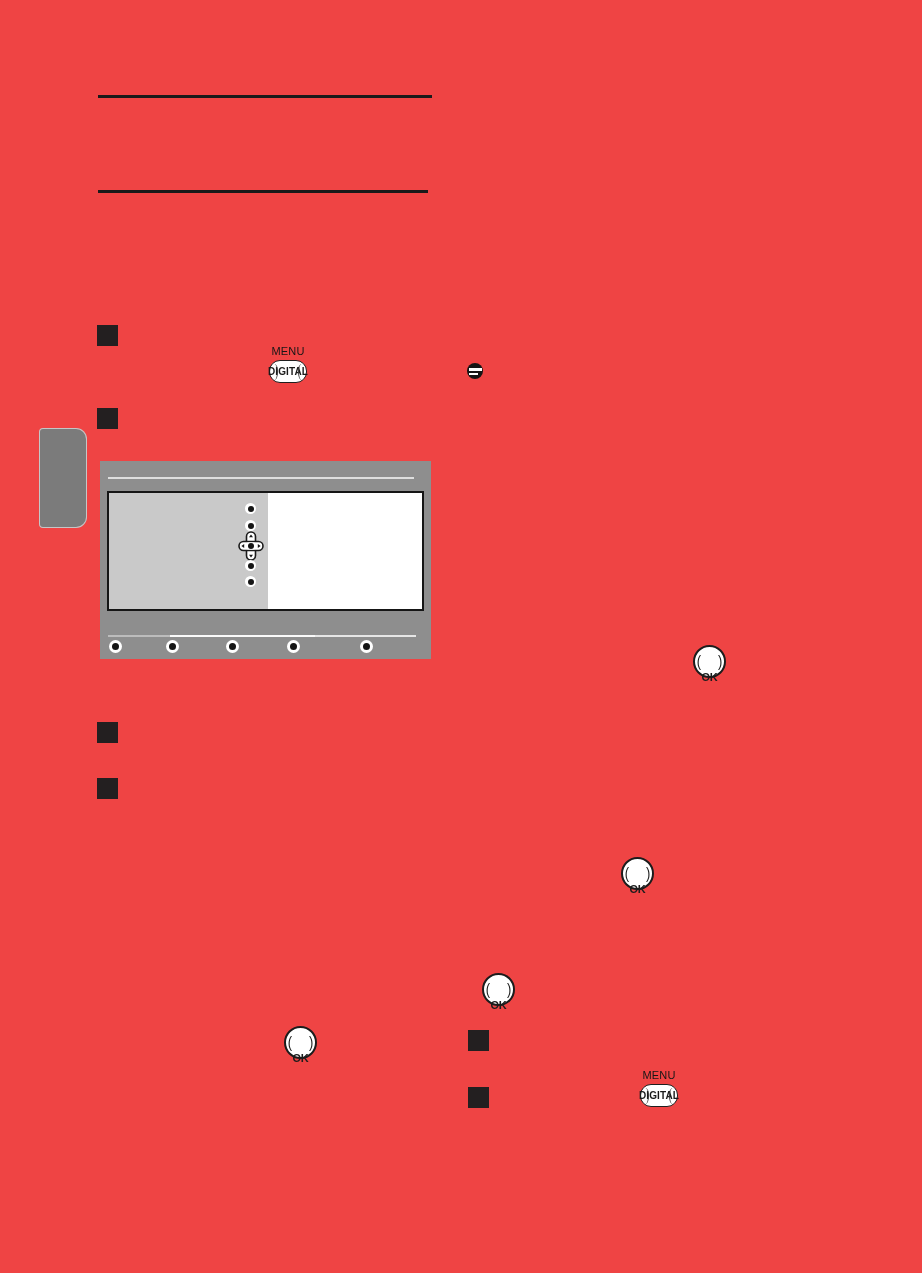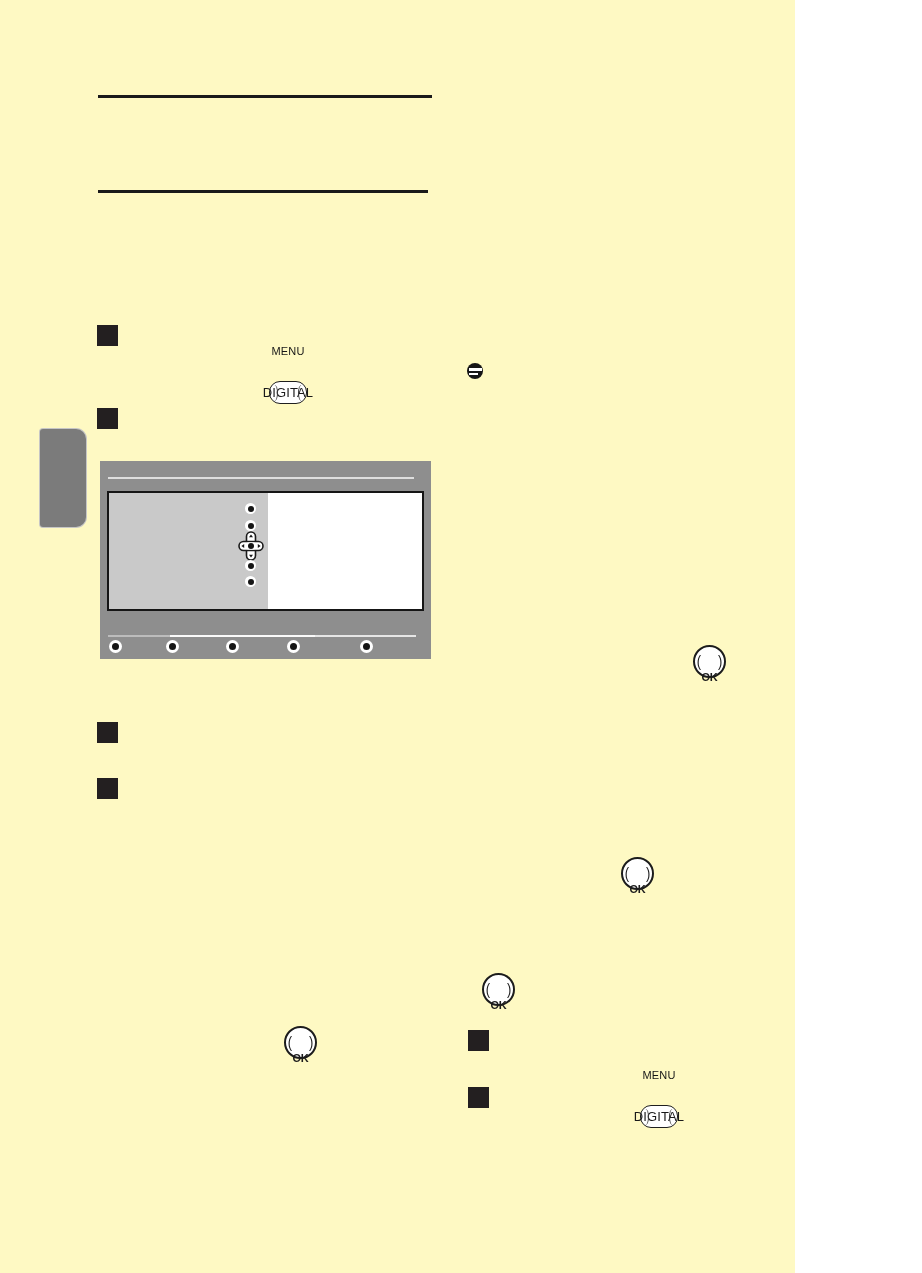--- a/index.html
+++ b/index.html
@@ -1,36 +1,36 @@
 <!DOCTYPE html>
 <html><head>
 <meta charset="utf-8">
 <style>
   html,body{margin:0;padding:0;background:#fff;}
-  .page{position:relative;width:795px;height:1273px;background:#fef9c3;overflow:hidden;
+  .page{position:relative;width:922px;height:1273px;background:#ef4444;overflow:hidden;
         font-family:"Liberation Sans",sans-serif;}
 
   
   .rule{position:absolute;background:#1a1a1a;height:3px;}
   .rule-top{left:98px;top:95px;width:334px;}
   .rule-bottom{left:98px;top:190px;width:330px;}
 
   
   .step-sq{position:absolute;width:21px;height:21px;background:#231f20;}
   .sq1{left:97px;top:325px;} .sq2{left:97px;top:408px;}
   .sq3{left:97px;top:722px;} .sq4{left:97px;top:778px;}
   .sq5{left:468px;top:1030px;} .sq6{left:468px;top:1087px;}
 
   
   .md-group{position:absolute;width:44px;display:flex;flex-direction:column;align-items:center;gap:3px;}
   .md1{left:266px;top:346px;} .md2{left:637px;top:1070px;}
   .md-label{font-size:11px;font-weight:500;color:#161616;letter-spacing:.2px;line-height:1;}
   .digital-btn{position:relative;width:38px;height:23px;background:#fff;border:1.6px solid #1f1f1f;
     border-radius:11px;display:flex;align-items:center;justify-content:center;
-    font-size:13px;font-weight:400;color:#1a1a1a;letter-spacing:.1px;box-sizing:border-box;margin-top:21px;}
+    font-size:10px;font-weight:700;color:#1a1a1a;letter-spacing:.1px;box-sizing:border-box;}
   .digital-btn::before{content:'';position:absolute;left:1px;top:2.5px;bottom:2.5px;width:6px;
     border-right:1px solid #3a3a3a;border-radius:50%;}
   .digital-btn::after{content:'';position:absolute;right:1px;top:2.5px;bottom:2.5px;width:6px;
     border-left:1px solid #3a3a3a;border-radius:50%;}
 
   
   .ok-btn{position:absolute;width:29px;height:29px;border:2.2px solid #1c1c1c;border-radius:50%;
     background:#fff;display:flex;align-items:center;justify-content:center;box-sizing:content-box;}
   .ok1{left:693px;top:645px;} .ok2{left:621px;top:857px;}
   .ok3{left:482px;top:973px;} .ok4{left:284px;top:1026px;}

